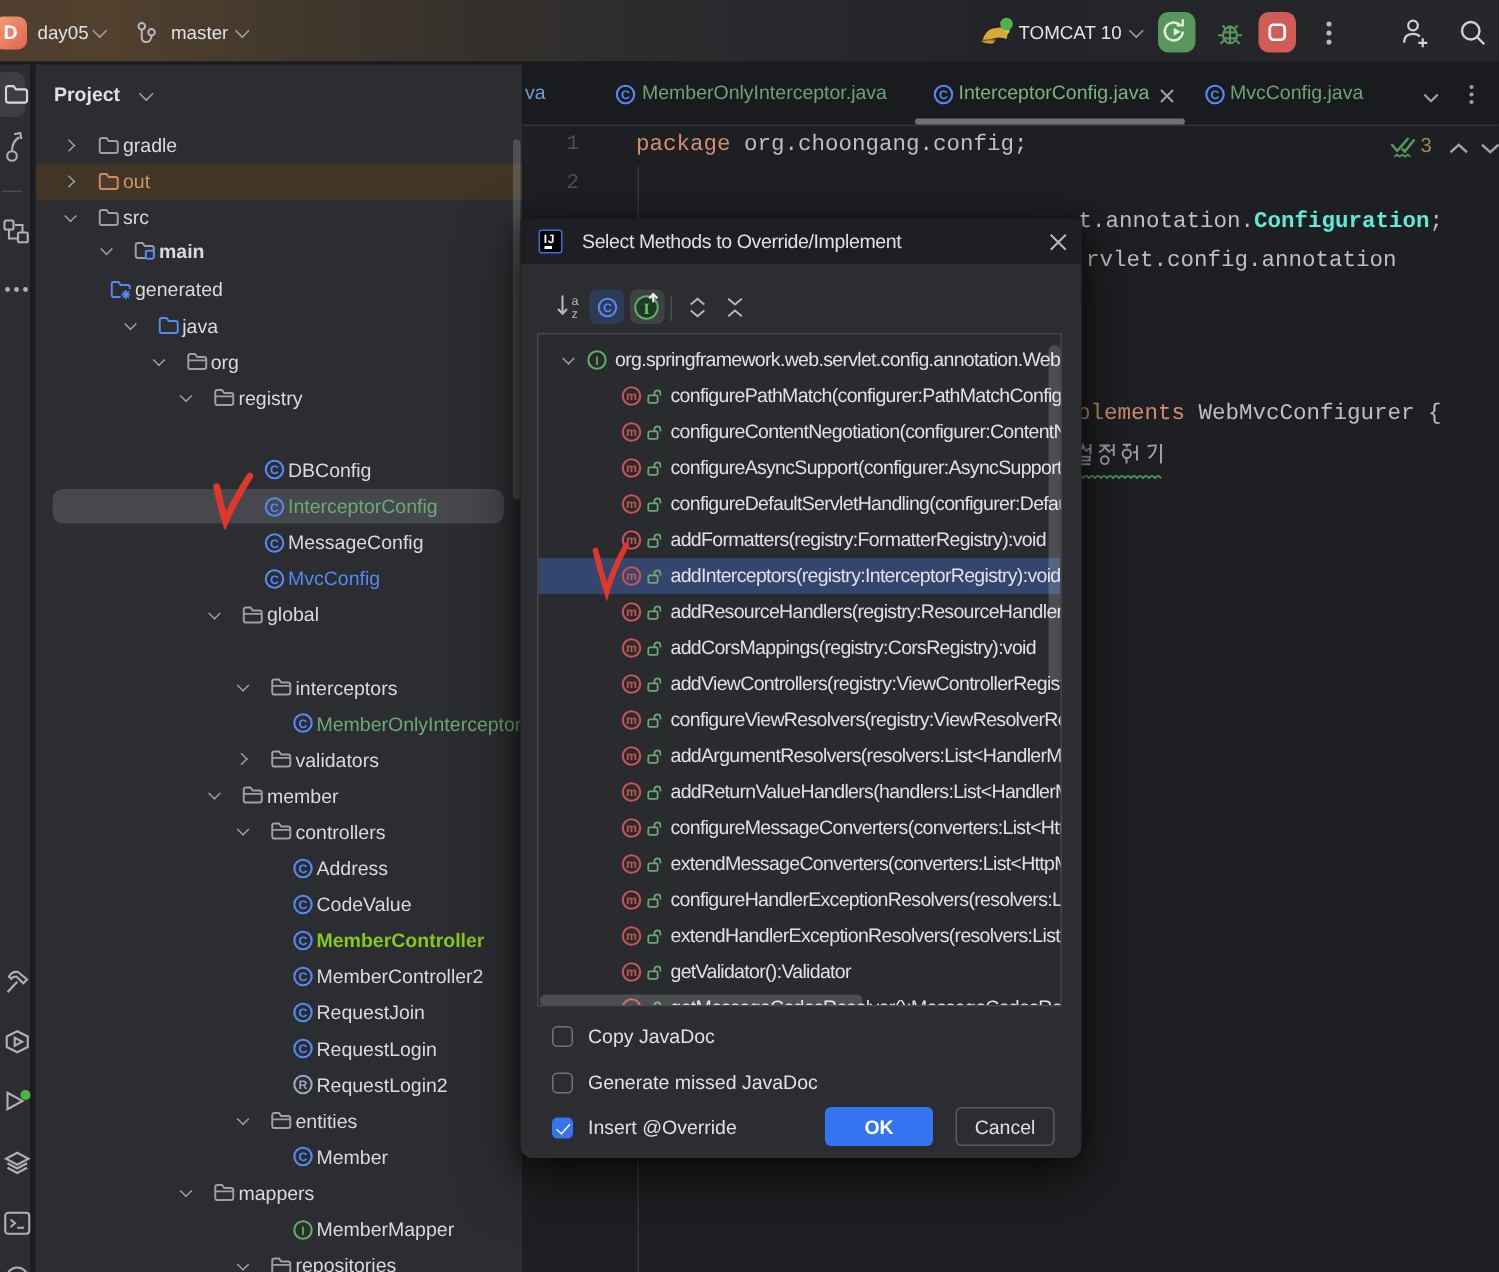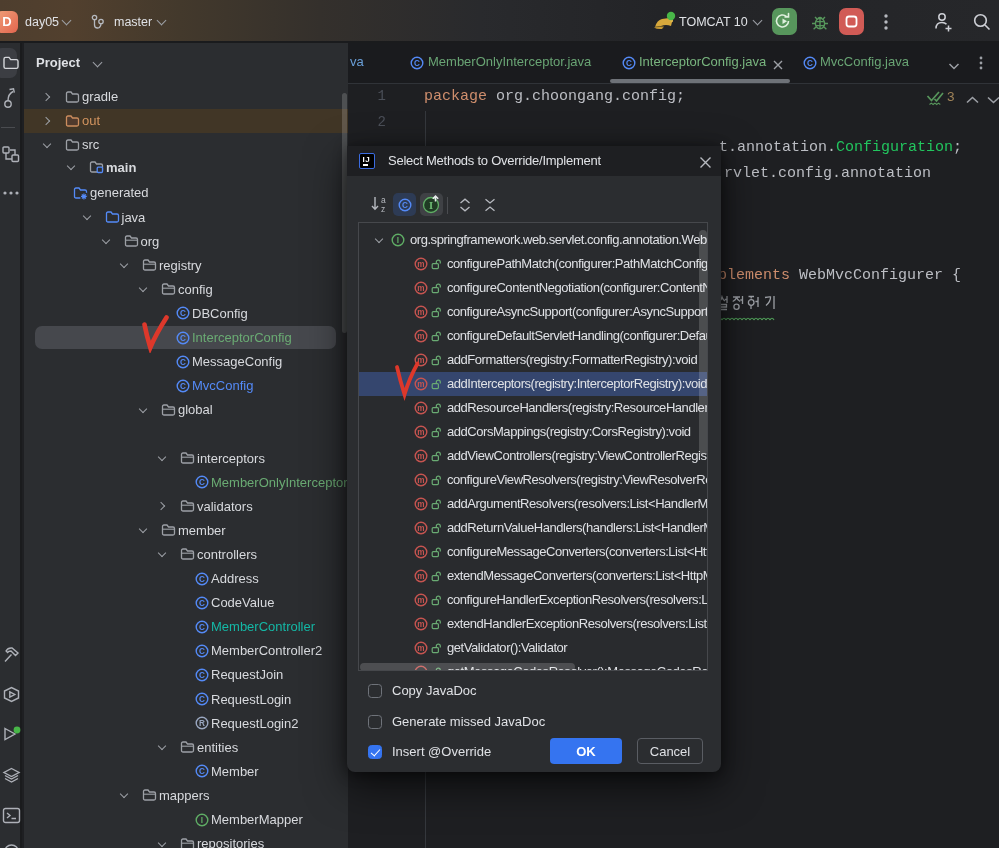--- a/index.html
+++ b/index.html
@@ -34,21 +34,21 @@
 .outbg { position:absolute; left:0; width:324px; height:24px; background:#413626; }
 .selbg { position:absolute; left:11px; width:301px; height:23px; background:#46484d; border-radius:7px; }
 #pscroll { position:absolute; left:318px; top:50px; width:5px; height:240px; background:rgba(255,255,255,0.17); border-radius:3px; }
 
 #editor { position:absolute; left:348px; top:43px; width:651px; height:805px; background:#1e1f22; }
 #tabbar { position:absolute; left:0; top:0; width:651px; height:41px; background:#1a1b1e; border-bottom:1px solid #303338; }
 .tabtext { position:absolute; top:11px; font-size:13px; white-space:nowrap; }
 #underline { position:absolute; left:262px; top:36px; width:180px; height:4px; background:#6e7278; border-radius:2px; }
 .code { position:absolute; font-family:"Liberation Mono", monospace; font-size:15px; white-space:pre; color:#bcbec4; }
 .lnum { position:absolute; font-family:"Liberation Mono", monospace; font-size:14px; color:#4b4f58; width:38px; text-align:right; }
-.kw { color:#cf8e6d; } .yel { color:#22c55e; }
+.kw { color:#cf8e6d; } .yel { color:#5eead4;font-weight:bold; }
 #guide { position:absolute; left:77px; top:68px; width:1px; height:737px; background:#35383d; }
 
 #dialog { position:absolute; left:347px; top:146px; width:374px; height:626px; background:#2b2d30;
   border-radius:0 0 8px 8px; box-shadow:0 14px 40px rgba(0,0,0,.62), 0 2px 14px rgba(0,0,0,.45); }
 #dtitle { position:absolute; left:0; top:0; width:374px; height:30px; background:#1e1f22; }
 #dlist { position:absolute; left:11px; top:76px; width:350px; height:449px; background:#292b2e;
   border:1px solid #46484c; overflow:hidden; }
 .mrow { position:absolute; left:0; width:348px; height:24px; display:flex; align-items:center; }
 .msel { background:#35466e; }
 .mlabel { color:#dfe1e5; font-size:13px; letter-spacing:-0.45px; white-space:nowrap; }
@@ -283,30 +283,20 @@
 <div class="trow" style="top:210.2px;padding-left:92px">
       <span class="cv d"></span>
       <span class="ticon">
         <svg width="15" height="14" viewBox="0 0 15 14" style="flex:none">
           <path d="M1.5 3.5 q0-1.5 1.5-1.5 h3 l1.5 2 h4.5 q1.5 0 1.5 1.5 v5 q0 1.5 -1.5 1.5 h-9 q-1.5 0 -1.5-1.5 Z" fill="none" stroke="#9da0a6" stroke-width="1.3"></path>
           <path d="M1.8 6.2 h11.4" stroke="#9da0a6" stroke-width="1.1"></path>
         </svg>
       </span>
       <span class="tlabel" style="">registry</span>
     </div>
-<div class="trow" style="top:234.3px;padding-left:111px">
-      <span class="cv d"></span>
-      <span class="ticon">
-        <svg width="15" height="14" viewBox="0 0 15 14" style="flex:none">
-          <path d="M1.5 3.5 q0-1.5 1.5-1.5 h3 l1.5 2 h4.5 q1.5 0 1.5 1.5 v5 q0 1.5 -1.5 1.5 h-9 q-1.5 0 -1.5-1.5 Z" fill="none" stroke="#9da0a6" stroke-width="1.3"></path>
-          <path d="M1.8 6.2 h11.4" stroke="#9da0a6" stroke-width="1.1"></path>
-        </svg>
-      </span>
-      <span class="tlabel" style="">config</span>
-    </div>
 <div class="trow" style="top:258.4px;padding-left:130px">
       <span class="cv n"></span>
       <span class="ticon">
         <svg width="14" height="14" viewBox="0 0 14 14" style="flex:none">
           <circle cx="7" cy="7" r="5.8" fill="none" stroke="#548af7" stroke-width="1.4"></circle>
           <text x="7" y="10" font-family="Liberation Sans" font-size="8.2" font-weight="bold" fill="#548af7" text-anchor="middle">C</text>
         </svg>
       </span>
       <span class="tlabel" style="">DBConfig</span>
     </div>
@@ -422,21 +412,21 @@
       <span class="tlabel" style="">CodeValue</span>
     </div>
 <div class="trow" style="top:571.7px;padding-left:149px">
       <span class="cv n"></span>
       <span class="ticon">
         <svg width="14" height="14" viewBox="0 0 14 14" style="flex:none">
           <circle cx="7" cy="7" r="5.8" fill="none" stroke="#548af7" stroke-width="1.4"></circle>
           <text x="7" y="10" font-family="Liberation Sans" font-size="8.2" font-weight="bold" fill="#548af7" text-anchor="middle">C</text>
         </svg>
       </span>
-      <span class="tlabel" style="color:#14b8a6;">MemberController</span>
+      <span class="tlabel" style="color:#84cc16;font-weight:bold;">MemberController</span>
     </div>
 <div class="trow" style="top:595.8px;padding-left:149px">
       <span class="cv n"></span>
       <span class="ticon">
         <svg width="14" height="14" viewBox="0 0 14 14" style="flex:none">
           <circle cx="7" cy="7" r="5.8" fill="none" stroke="#548af7" stroke-width="1.4"></circle>
           <text x="7" y="10" font-family="Liberation Sans" font-size="8.2" font-weight="bold" fill="#548af7" text-anchor="middle">C</text>
         </svg>
       </span>
       <span class="tlabel" style="">MemberController2</span>

